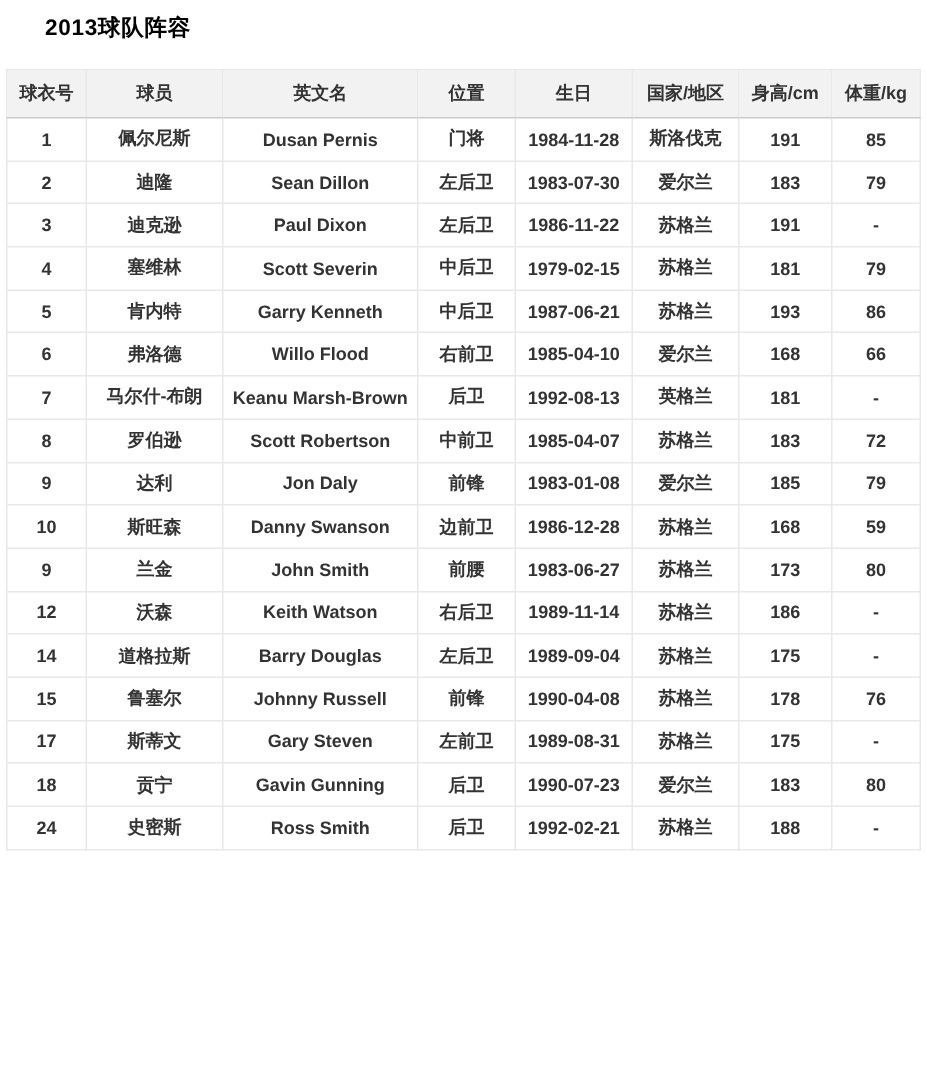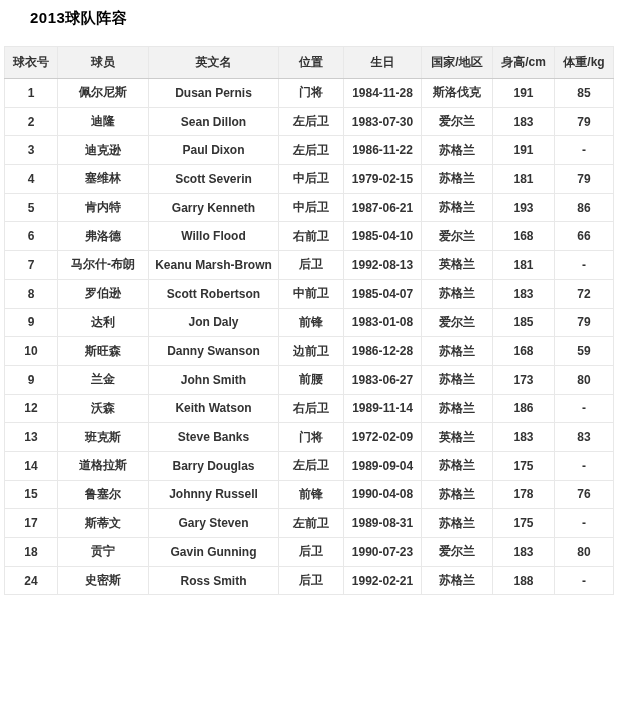--- a/index.html
+++ b/index.html
@@ -190,30 +190,20 @@
           <td>12</td>
           <td>沃森</td>
           <td>Keith Watson</td>
           <td>右后卫</td>
           <td>1989-11-14</td>
           <td>苏格兰</td>
           <td>186</td>
           <td>-</td>
         </tr>
         <tr>
-          <td>13</td>
-          <td>班克斯</td>
-          <td>Steve Banks</td>
-          <td>门将</td>
-          <td>1972-02-09</td>
-          <td>英格兰</td>
-          <td>183</td>
-          <td>83</td>
-        </tr>
-        <tr>
           <td>14</td>
           <td>道格拉斯</td>
           <td>Barry Douglas</td>
           <td>左后卫</td>
           <td>1989-09-04</td>
           <td>苏格兰</td>
           <td>175</td>
           <td>-</td>
         </tr>
         <tr>

